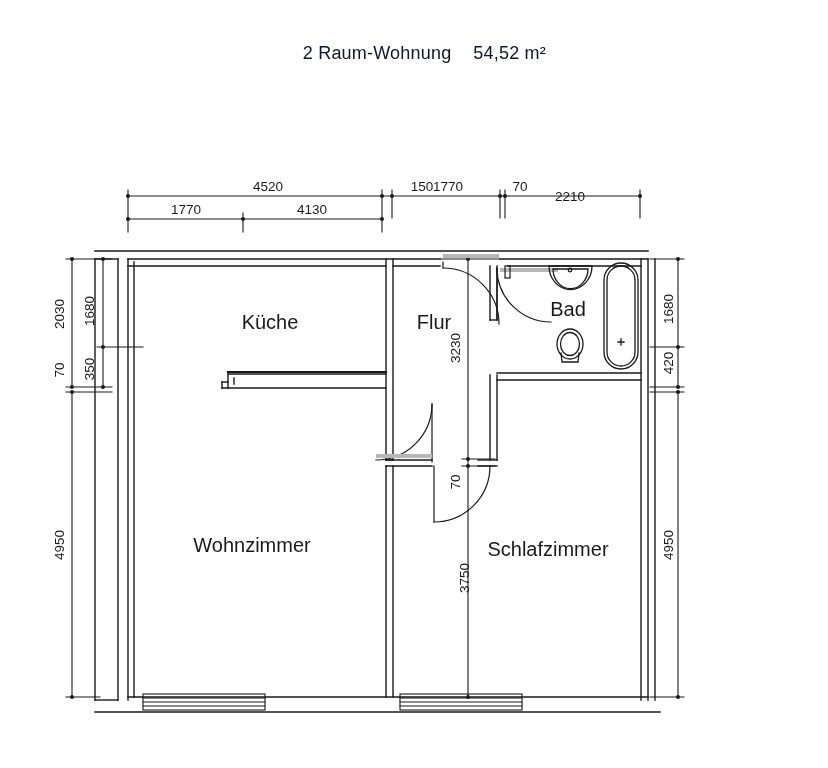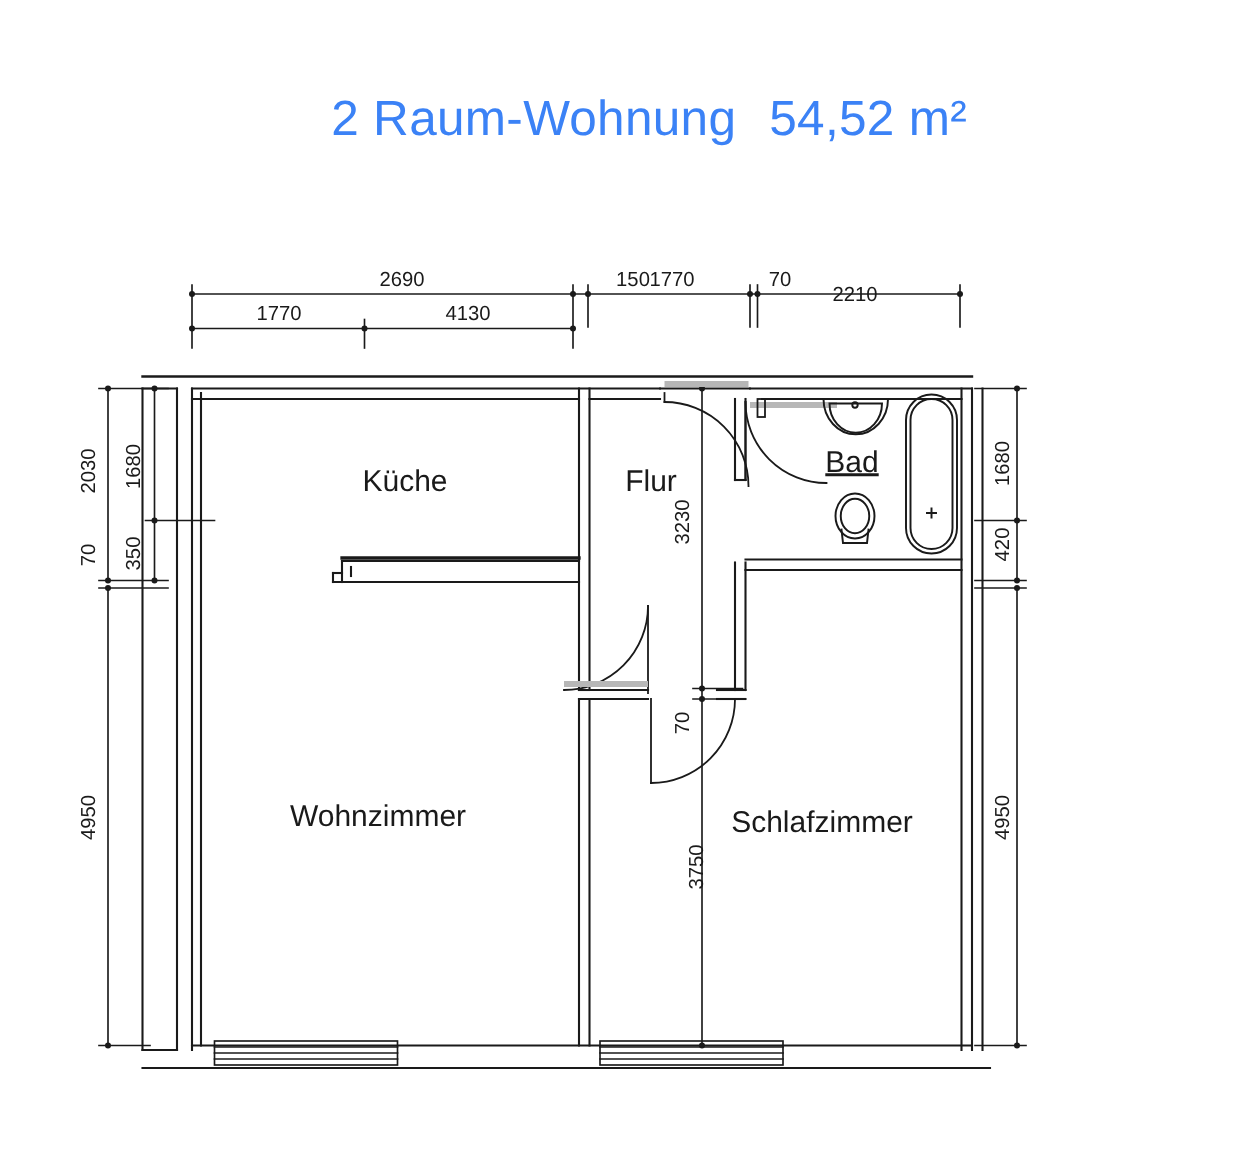--- a/index.html
+++ b/index.html
@@ -19,23 +19,23 @@
     position: relative;
     width: 828px;
     height: 768px;
   }
   #title {
     position: absolute;
     left: 0;
     top: 22px;
     width: 828px;
     text-align: center;
-    font-size: 33px;
+    font-size: 18px;
     letter-spacing: 0.2px;
-    color: #3b82f6;
+    color: #0f172a;
     white-space: pre;
   }
   #title .t-area {
     margin-left: 22px;
   }
   svg.layer {
     position: absolute;
     left: 0;
     top: 0;
     width: 828px;
@@ -292,25 +292,25 @@
       </g>
 
       <g stroke-width="1.2">
         <rect x="505" y="266" width="5" height="12"></rect>
       </g>
     </g>
   </svg>
 
   <div class="room-label" style="left:270px; top:322px;">Küche</div>
   <div class="room-label" style="left:434px; top:322px;text-align:center;">Flur</div>
-  <div class="room-label" style="left:568px; top:309px;text-decoration:underline;">Bad</div>
+  <div class="room-label" style="left:568px; top:309px;">Bad</div>
   <div class="room-label" style="left:548px; top:549px;">Schlafzimmer</div>
   <div class="room-label" style="left:252px; top:545px;">Wohnzimmer</div>
 
-  <div class="dim-label" style="left:268px; top:186px;">2690</div>
+  <div class="dim-label" style="left:268px; top:186px;">4520</div>
   <div class="dim-label" style="left:386px; top:186px;margin-left:36px;">150</div>
   <div class="dim-label" style="left:448px; top:186px;">1770</div>
   <div class="dim-label" style="left:520px; top:186px;">70</div>
   <div class="dim-label" style="left:570px; top:186px;margin-top:10px;">2210</div>
 
   <div class="dim-label" style="left:186px; top:209px;">1770</div>
   <div class="dim-label" style="left:312px; top:209px;">4130</div>
 
   <div class="dim-label vert" style="left:59px; top:314px;">2030</div>
   <div class="dim-label vert" style="left:59px; top:370px;">70</div>

